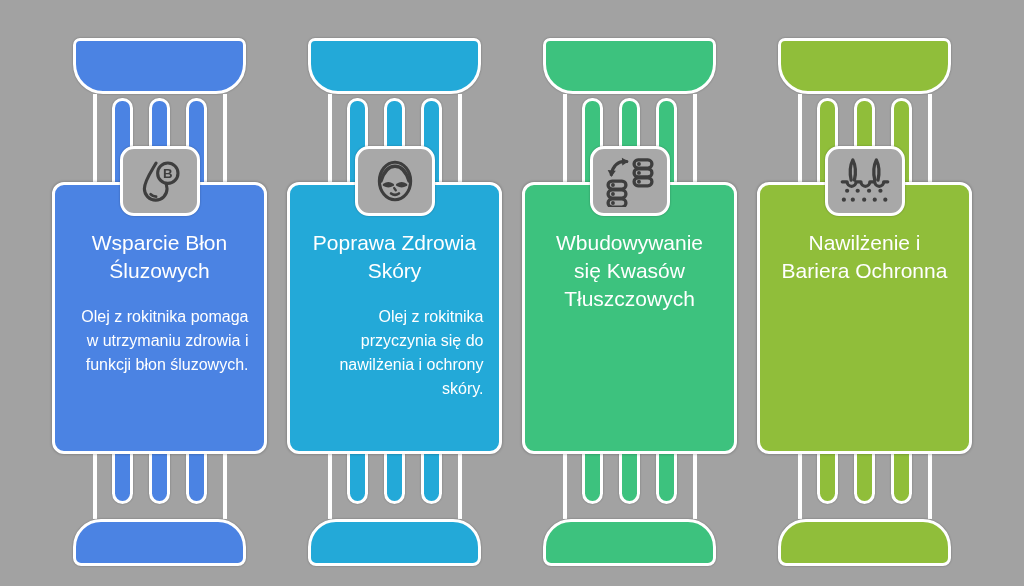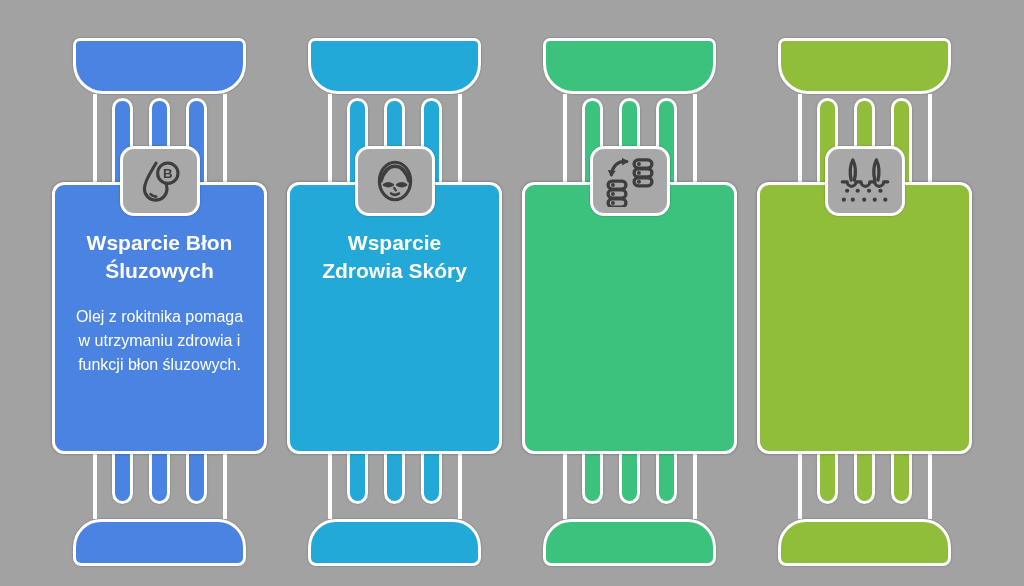--- a/index.html
+++ b/index.html
@@ -19,23 +19,23 @@
   .flute-top{height:84px;margin-top:4px;border-radius:10px 10px 0 0;border-bottom:none;}
   .flute-bottom{height:50px;border-radius:0 0 11px 11px;border-top:none;}
   .card{position:relative;width:215px;height:272px;background:var(--c);
         border:3.5px solid #fff;border-radius:12px;box-sizing:border-box;
         padding:44px 10px 0;text-align:center;color:#fff;z-index:2;
         box-shadow:0 0 3px rgba(0,0,0,.35);}
   .icon-badge{position:absolute;top:-39px;left:50%;transform:translateX(-50%);
         width:80px;height:70px;background:#a8a8a8;border:3px solid #fff;
         border-radius:14px;box-sizing:border-box;display:flex;align-items:center;
         justify-content:center;z-index:3;box-shadow:0 0 2px rgba(0,0,0,.3);}
-  .card-title{font-size:21px;font-weight:bold;line-height:1.33;margin:0 auto 20px;
+  .card-title{font-size:21px;font-weight:normal;line-height:1.33;margin:0 auto 20px;
         max-width:174px;}
-  .card-desc{font-size:16px;line-height:1.5;margin:0 auto;max-width:178px;}
+  .card-desc{font-size:16px;line-height:1.5;margin:0 auto;max-width:178px;text-align:right;}
   .base{width:173px;height:47px;background:var(--c);border:3.5px solid #fff;
         border-radius:28px 28px 8px 8px;box-sizing:border-box;
         box-shadow:0 0 2px rgba(0,0,0,.35);}
   .ic{stroke:#3e3e3e;fill:none;stroke-width:4;stroke-linecap:round;stroke-linejoin:round;}
   .ic .fillDark{fill:#3e3e3e;stroke:none;}
   .ic .badgeFill{fill:#a8a8a8;}
   .ic text{fill:#3e3e3e;stroke:none;font-family:"Liberation Sans",sans-serif;
         font-weight:bold;font-size:17px;}
 </style>
 </head>
@@ -82,21 +82,22 @@
         <div class="icon-badge">
           <svg class="ic" width="54" height="50" viewBox="0 0 64 64">
             <ellipse cx="32" cy="32" rx="20" ry="24"></ellipse>
             <path d="M14 32 Q20 13 32 13 Q44 13 50 32" stroke-width="4.5"></path>
             <path d="M18 37 Q23.5 33 29 37 Q23.5 40 18 37 Z" stroke-width="3.5"></path>
             <path d="M35 37 Q40.5 33 46 37 Q40.5 40 35 37 Z" stroke-width="3.5"></path>
             <path d="M31 41 l2 3" stroke-width="3"></path>
             <path d="M27 48 Q32 51.5 37 48" stroke-width="3.5"></path>
           </svg>
         </div>
-        <h2 class="card-title">Wsparcie Zdrowia Skóry</h2>
+        <h2 class="card-title">Poprawa Zdrowia Skóry</h2>
+        <p class="card-desc">Olej z rokitnika przyczynia się do nawilżenia i ochrony skóry.</p>
       </div>
       <div class="shaft shaft-bottom">
         <div class="flute flute-bottom"></div>
         <div class="flute flute-bottom"></div>
         <div class="flute flute-bottom"></div>
       </div>
       <div class="base"></div>
     </div>
 
     <div class="column" style="--c: #3dc27e;">
@@ -119,20 +120,21 @@
             <rect x="5" y="43" width="22" height="10" rx="5"></rect>
             <rect x="5" y="54" width="22" height="10" rx="5"></rect>
             <circle class="fillDark" cx="11" cy="37" r="2.4"></circle>
             <circle class="fillDark" cx="11" cy="48" r="2.4"></circle>
             <circle class="fillDark" cx="11" cy="59" r="2.4"></circle>
             <path d="M9 24 C11 13 18 7 28 8" stroke-width="4"></path>
             <path class="fillDark" d="M9 27 L4.5 18.5 L14.5 19.5 Z"></path>
             <path class="fillDark" d="M30 8 L22 3.5 L22.5 13 Z"></path>
           </svg>
         </div>
+        <h2 class="card-title">Wbudowywanie się Kwasów Tłuszczowych</h2>
       </div>
       <div class="shaft shaft-bottom">
         <div class="flute flute-bottom"></div>
         <div class="flute flute-bottom"></div>
         <div class="flute flute-bottom"></div>
       </div>
       <div class="base"></div>
     </div>
 
     <div class="column" style="--c: #90be3a;">
@@ -152,20 +154,21 @@
             <circle class="fillDark" cx="23" cy="44" r="2.6"></circle>
             <circle class="fillDark" cx="37" cy="44" r="2.6"></circle>
             <circle class="fillDark" cx="51" cy="44" r="2.6"></circle>
             <circle class="fillDark" cx="6" cy="55" r="2.6"></circle>
             <circle class="fillDark" cx="17" cy="55" r="2.6"></circle>
             <circle class="fillDark" cx="31" cy="55" r="2.6"></circle>
             <circle class="fillDark" cx="44" cy="55" r="2.6"></circle>
             <circle class="fillDark" cx="57" cy="55" r="2.6"></circle>
           </svg>
         </div>
+        <h2 class="card-title">Nawilżenie i Bariera Ochronna</h2>
       </div>
       <div class="shaft shaft-bottom">
         <div class="flute flute-bottom"></div>
         <div class="flute flute-bottom"></div>
         <div class="flute flute-bottom"></div>
       </div>
       <div class="base"></div>
     </div>
 
   </div>

